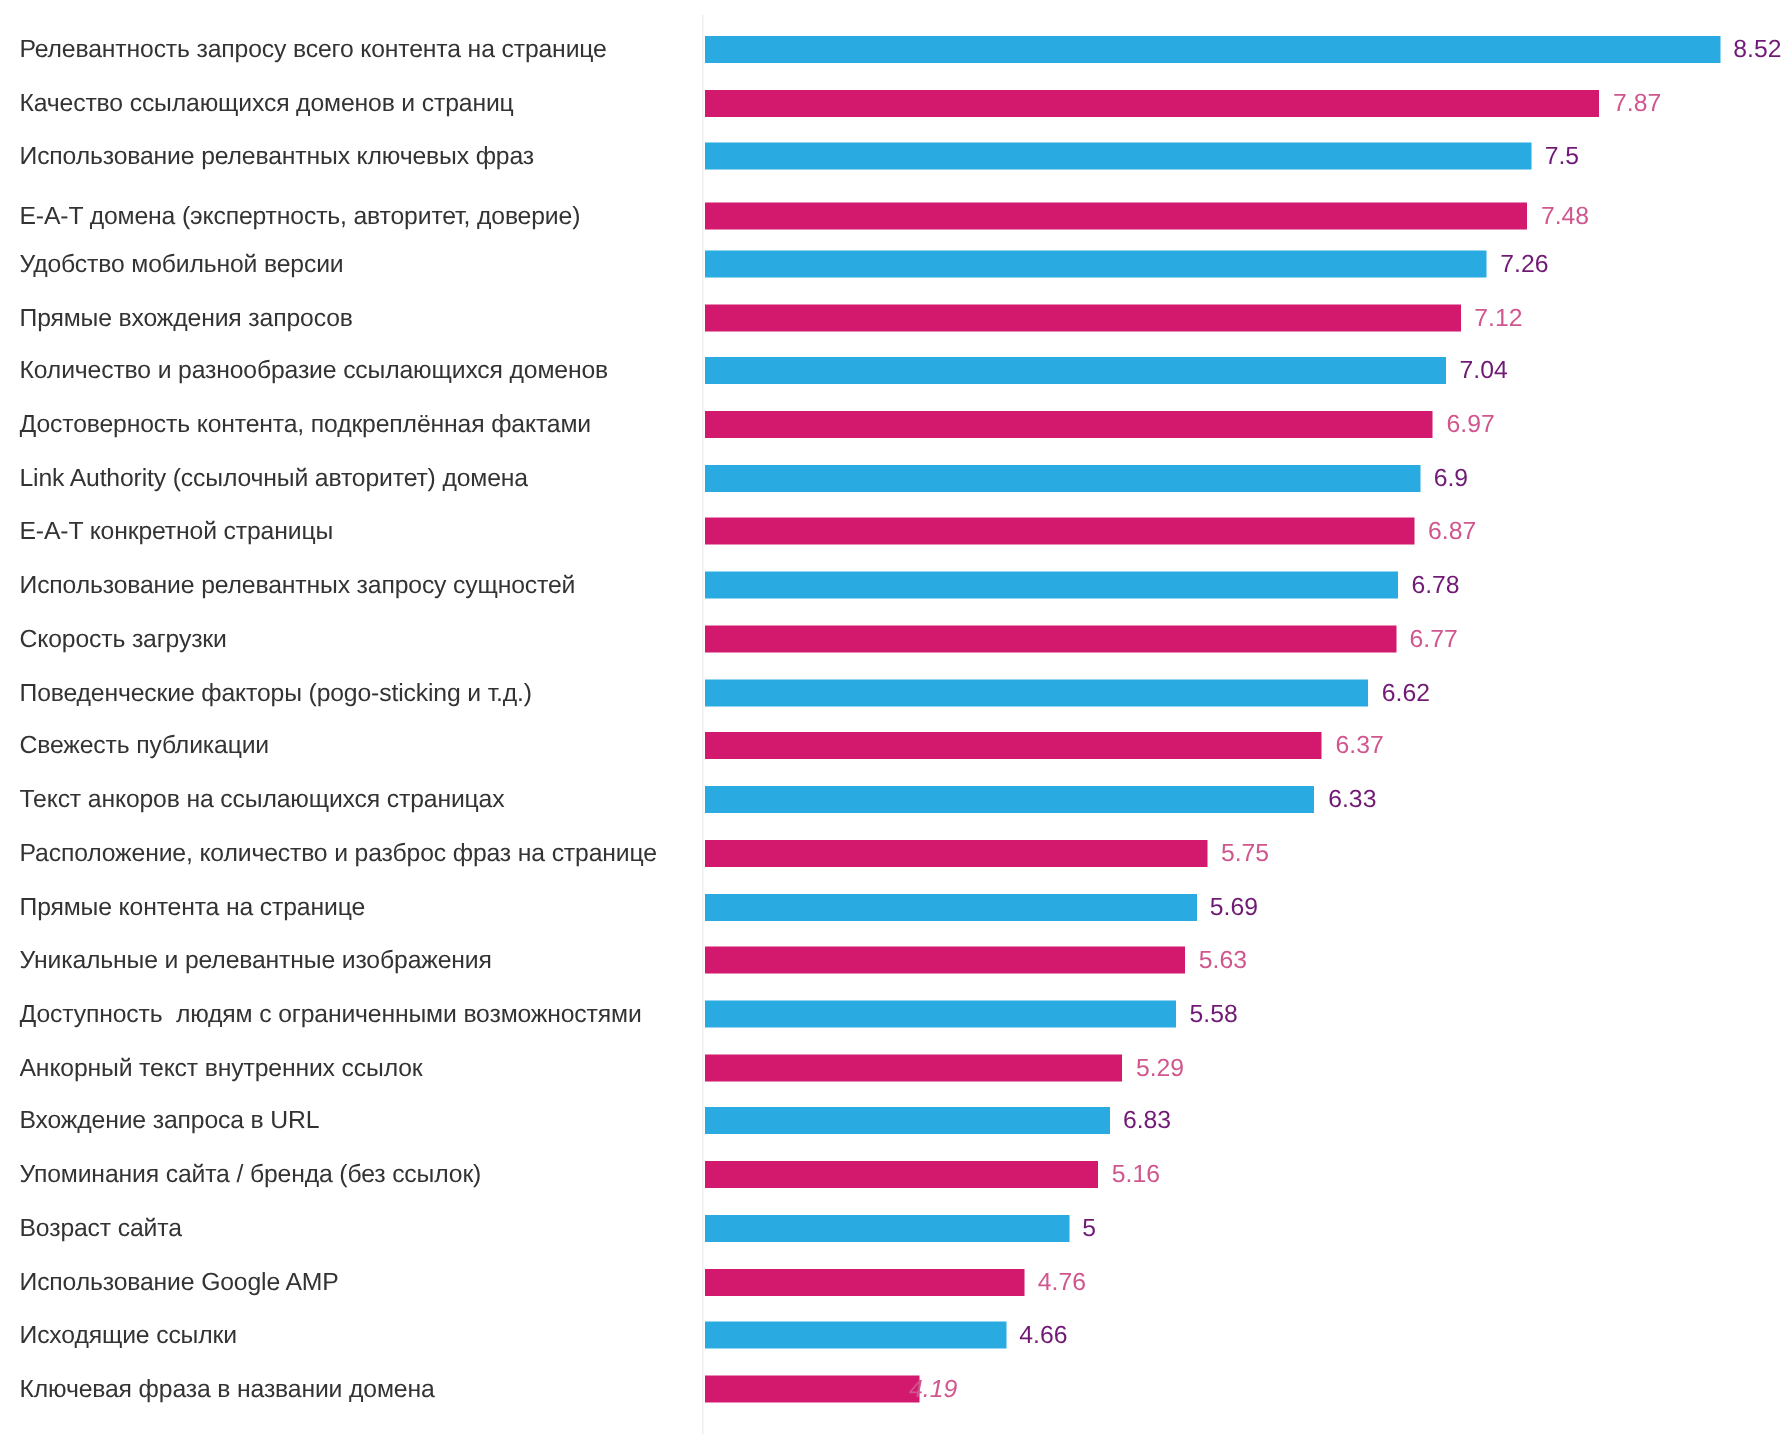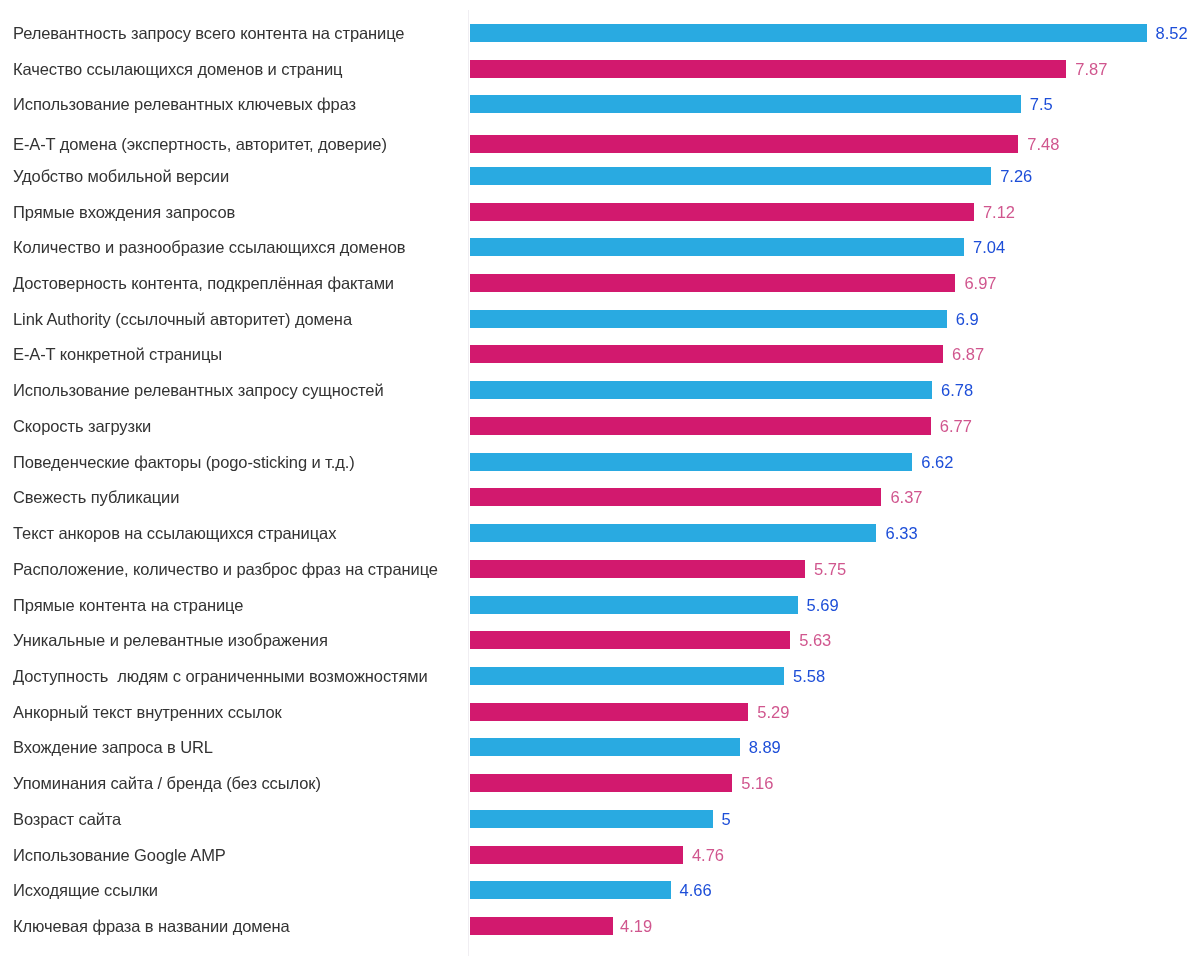--- a/index.html
+++ b/index.html
@@ -82,21 +82,21 @@
     position: absolute;
     top: 0;
     height: 30px;
     line-height: 30px;
     font-size: 16.5px;
     white-space: nowrap;
     letter-spacing: 0px;
   }
 
   .row-blue .bar { background: #29aae1; }
-  .row-blue .bar-value { color: #1d4ed8; }
+  .row-blue .bar-value { color: #701a75; }
   .row-pink .bar { background: #d2196e; }
   .row-pink .bar-value { color: #d0568e; }
 </style>
 </head>
 <body>
 
 <div id="chart-page">
   <div id="axis-line"></div>
   <div id="rows">
       <div class="chart-row row-blue" style="top: 18px;">
@@ -236,21 +236,21 @@
         <div class="row-label">Анкорный текст внутренних ссылок</div>
         <div class="bar-track">
           <div class="bar" style="width: 278.257px;"></div>
           <div class="bar-value" style="left: 287.257px;">5.29</div>
         </div>
       </div>
       <div class="chart-row row-blue" style="top: 732.4px;">
         <div class="row-label">Вхождение запроса в URL</div>
         <div class="bar-track">
           <div class="bar" style="width: 269.626px;"></div>
-          <div class="bar-value" style="left: 278.626px;">8.89</div>
+          <div class="bar-value" style="left: 278.626px;">6.83</div>
         </div>
       </div>
       <div class="chart-row row-pink" style="top: 768.12px;">
         <div class="row-label">Упоминания сайта / бренда (без ссылок)</div>
         <div class="bar-track">
           <div class="bar" style="width: 262.228px;"></div>
           <div class="bar-value" style="left: 271.228px;">5.16</div>
         </div>
       </div>
       <div class="chart-row row-blue" style="top: 803.84px;">
@@ -271,17 +271,17 @@
         <div class="row-label">Исходящие ссылки</div>
         <div class="bar-track">
           <div class="bar" style="width: 200.578px;"></div>
           <div class="bar-value" style="left: 209.578px;">4.66</div>
         </div>
       </div>
       <div class="chart-row row-pink" style="top: 911px;">
         <div class="row-label">Ключевая фраза в названии домена</div>
         <div class="bar-track">
           <div class="bar" style="width: 142.627px;"></div>
-          <div class="bar-value" style="left: 150px;">4.19</div>
+          <div class="bar-value" style="left: 136px; font-style: italic;">4.19</div>
         </div>
       </div>
     </div>
 </div>
 
 </body></html>

